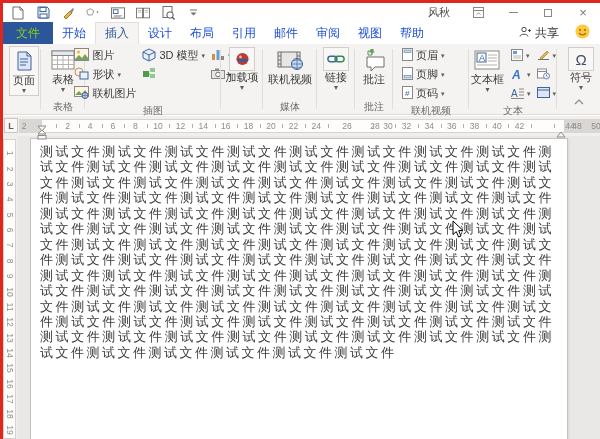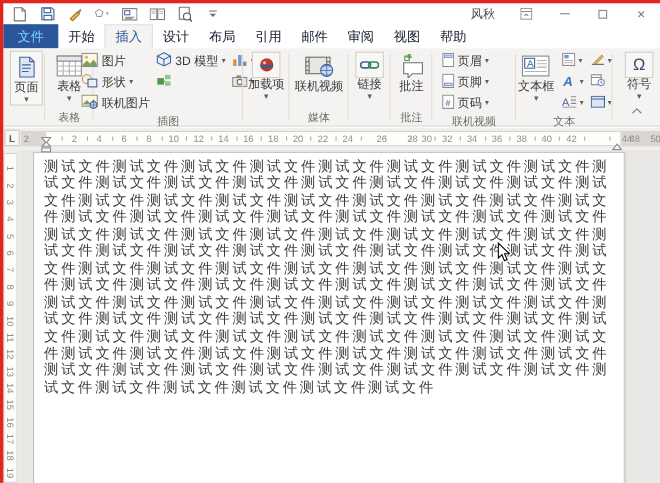--- a/index.html
+++ b/index.html
@@ -14,23 +14,23 @@
   .qat .qi { width:14px; height:14px; display:flex; align-items:center; justify-content:center; }
   .win-title { position:absolute; left:50%; transform:translateX(-50%); font-size:11px; color:#7a7876; white-space:nowrap; }
   .tb-right { margin-left:auto; display:flex; align-items:center; gap:21px; margin-right:10px; }
   .tb-user { font-size:11px; color:#4a4a4a; }
   .winbtn { width:14px; height:12px; display:flex; align-items:center; justify-content:center; color:#7a7876; font-size:11px; }
   .maxbox { width:8px; height:8px; border:1px solid #8a8886; }
   .minline { width:9px; height:1px; background:#8a8886; }
 
   
   .tabrow { position:absolute; top:22px; left:3px; right:0; height:22px; background:#fff; display:flex; align-items:stretch; }
-  .file-tab { background:#2b579a; color:#7dd3fc; font-size:12px; padding:4px 13px; display:flex; align-items:center; }
+  .file-tab { background:#2b579a; color:#84cc16; font-size:12px; padding:4px 13px; display:flex; align-items:center; }
   .tabs-loop { display:flex; }
-  .tab { font-size:12px; color:#0f172a; padding:4px 9px; display:flex; align-items:center; cursor:default; }
+  .tab { font-size:12px; color:#1d4ed8; padding:4px 9px; display:flex; align-items:center; cursor:default; }
   .tab.active { background:#f5f4f2; border:1px solid #e2e0dd; border-bottom:none; color:#2b579a; }
   .searchbox { display:flex; align-items:center; gap:5px; margin-left:10px; padding:0 4px 1px 4px; min-width:108px; border-bottom:1px solid #d8d6d3; font-size:12px; color:#999; }
   .tr-right { margin-left:auto; display:flex; align-items:center; gap:16px; margin-right:10px; }
   .share { display:flex; align-items:center; gap:4px; font-size:12px; color:#3b3a39; }
 
   
   .ribbon { position:absolute; top:44px; left:3px; right:0; height:71px; background:#f4f3f1; border-bottom:1px solid #dedbd8; display:flex; padding-left:4px; }
   .rgroup { position:relative; display:flex; flex-direction:column; align-items:center; padding-top:2px; flex:none; }
   .rgroup::after { content:""; position:absolute; right:0; top:5px; bottom:5px; width:1px; background:#e1deda; }
   .glabel { margin-top:auto; font-size:10px; color:#6d6b68; padding:1px 0 3px; height:15px; white-space:nowrap; }
@@ -151,20 +151,36 @@
         <div class="tab">开始</div>
         <div class="tab active">插入</div>
         <div class="tab">设计</div>
         <div class="tab">布局</div>
         <div class="tab">引用</div>
         <div class="tab">邮件</div>
         <div class="tab">审阅</div>
         <div class="tab">视图</div>
         <div class="tab">帮助</div>
       </div>
+    <div class="tr-right">
+      <div class="share">
+        <span><svg width="12" height="12" viewBox="0 0 12 12">
+              <circle cx="5" cy="3.5" r="2.2" fill="none" stroke="#4a4a4a"></circle>
+              <path d="M1 10.5 c0-3 8-3 8 0" fill="none" stroke="#4a4a4a"></path>
+              <path d="M9 4.5h3M10.5 3v3" stroke="#4a4a4a"></path>
+            </svg></span>
+        <span>共享</span>
+      </div>
+      <span><svg width="15" height="15" viewBox="0 0 15 15">
+            <circle cx="7.5" cy="7.5" r="7" fill="#ffc83d"></circle>
+            <circle cx="5" cy="6" r="1" fill="#99600c"></circle>
+            <circle cx="10" cy="6" r="1" fill="#99600c"></circle>
+            <path d="M4.2 9.2 c1.6 2.4 5 2.4 6.6 0" fill="none" stroke="#99600c" stroke-width="1.2"></path>
+          </svg></span>
+    </div>
   </div>
 
   <div class="ribbon">
 
     <div class="rgroup" style="width:34px">
       <div class="bigbtn boxed">
         <span class="bicon">
             <svg width="18" height="20" viewBox="0 0 18 20">
               <path d="M3 1h9l4 4v14H3z" fill="#dce6f4" stroke="#41639c"></path>
               <path d="M12 1v4h4" fill="none" stroke="#41639c"></path>

